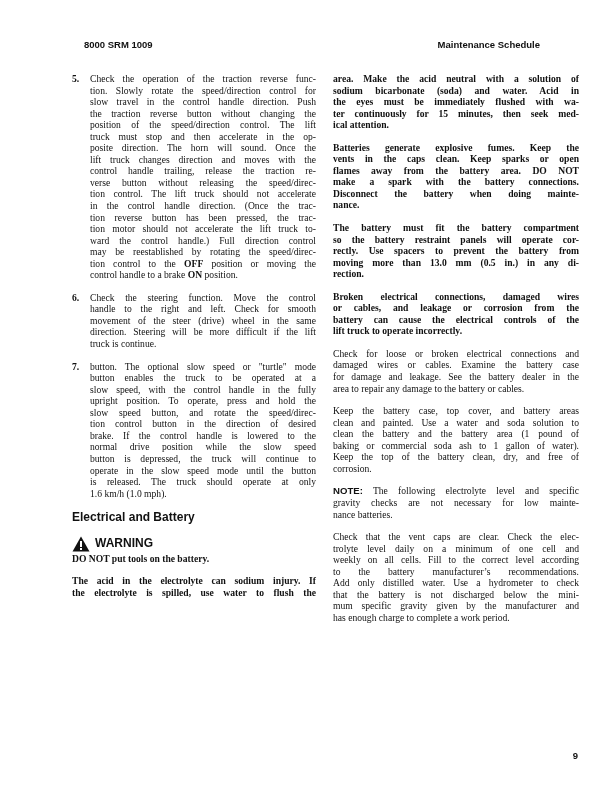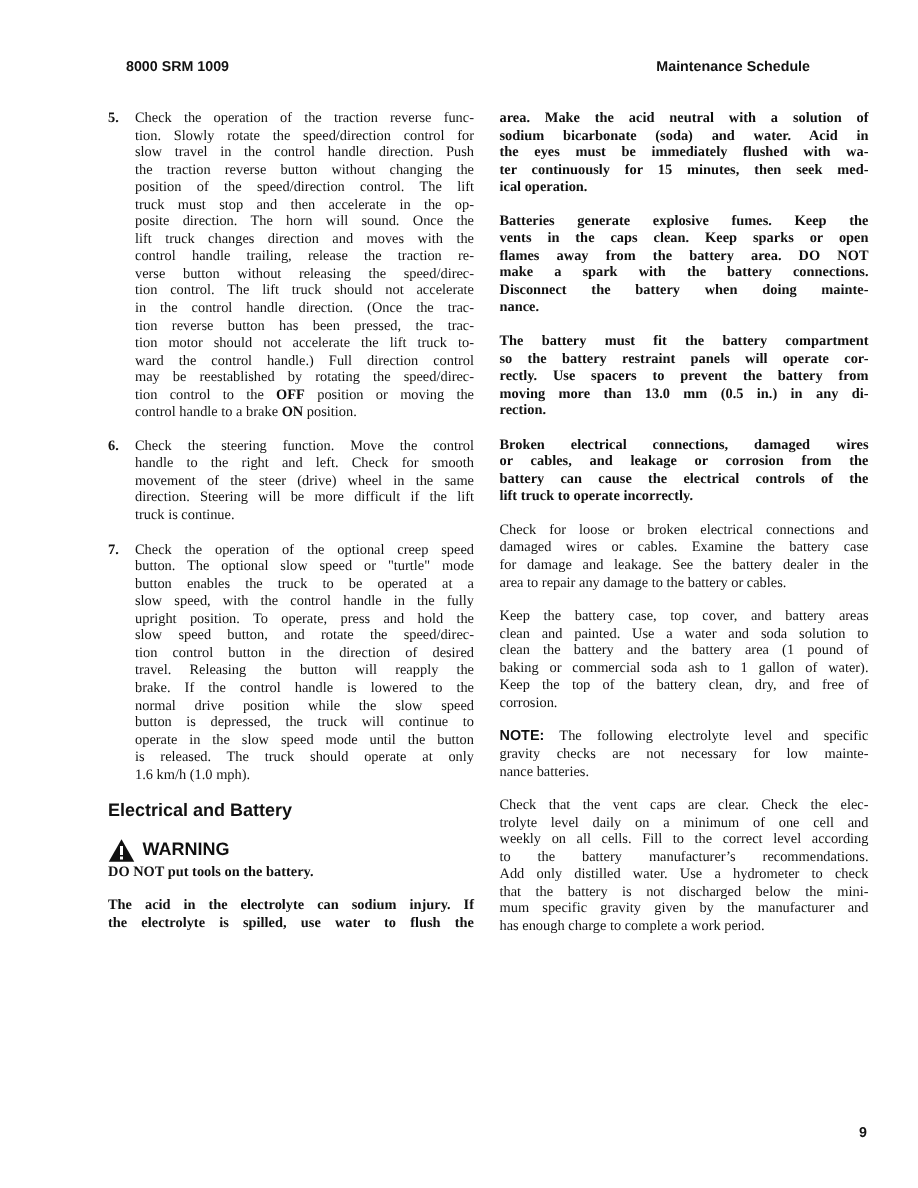--- a/index.html
+++ b/index.html
@@ -56,28 +56,26 @@
     <span class="item-num">6.</span>
     <span class="ln">Check the steering function.  Move the control</span>
     <span class="ln">handle to the right and left.  Check for smooth</span>
     <span class="ln">movement of the steer (drive) wheel in the same</span>
     <span class="ln">direction. Steering will be more difficult if the lift</span>
     <span class="ln last">truck is continue.</span>
   </div>
 
   <div class="item">
     <span class="item-num">7.</span>
-    <span class="ln">Check the operation of the optional creep speed</span>
     <span class="ln">button. The optional slow speed or "turtle" mode</span>
     <span class="ln">button enables the truck to be operated at a</span>
     <span class="ln">slow speed, with the control handle in the fully</span>
     <span class="ln">upright position. To operate, press and hold the</span>
     <span class="ln">slow speed button, and rotate the speed/direc-</span>
     <span class="ln">tion control button in the direction of desired</span>
-    <span class="ln">travel.   Releasing the button will reapply the</span>
     <span class="ln">brake.  If the control handle is lowered to the</span>
     <span class="ln">normal drive position while the slow speed</span>
     <span class="ln">button is depressed, the truck will continue to</span>
     <span class="ln">operate in the slow speed mode until the button</span>
     <span class="ln">is released.  The truck should operate at only</span>
     <span class="ln last">1.6 km/h (1.0 mph).</span>
   </div>
 
   <div class="section-title">Electrical and Battery</div>
 
@@ -98,21 +96,21 @@
   </div>
 </div>
 
 <div class="col col-right">
 
   <div class="para bold">
     <span class="ln">area. Make the acid neutral with a solution of</span>
     <span class="ln">sodium bicarbonate (soda) and water. Acid in</span>
     <span class="ln">the eyes must be immediately flushed with wa-</span>
     <span class="ln">ter continuously for 15 minutes, then seek med-</span>
-    <span class="ln last">ical operation.</span>
+    <span class="ln last">ical attention.</span>
   </div>
 
   <div class="para bold">
     <span class="ln">Batteries generate explosive fumes. Keep the</span>
     <span class="ln">vents in the caps clean.  Keep sparks or open</span>
     <span class="ln">flames away from the battery area.  DO NOT</span>
     <span class="ln">make a spark with the battery connections.</span>
     <span class="ln">Disconnect the battery when doing mainte-</span>
     <span class="ln last">nance.</span>
   </div>

